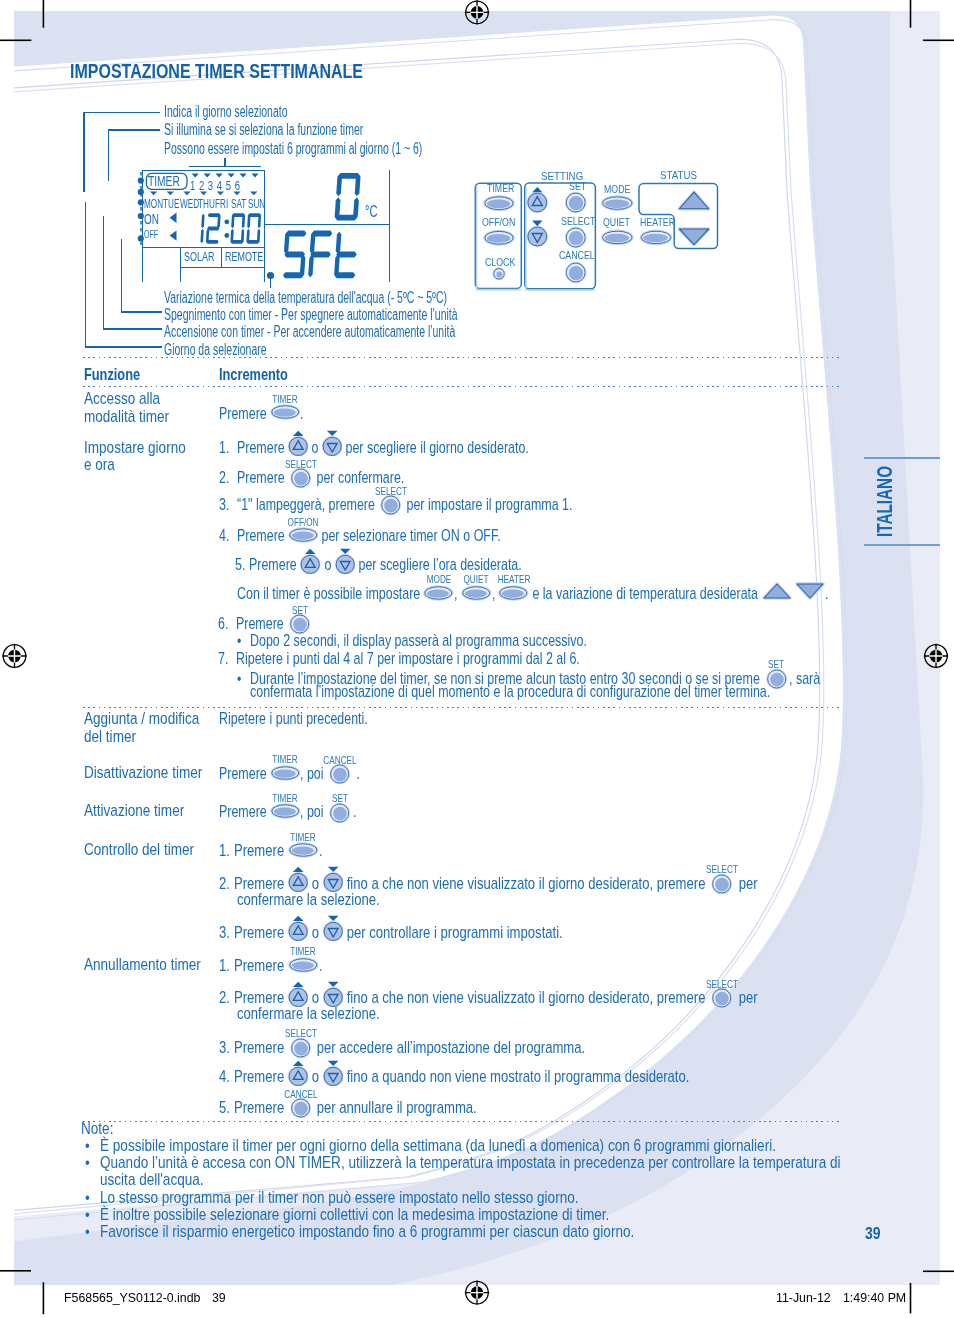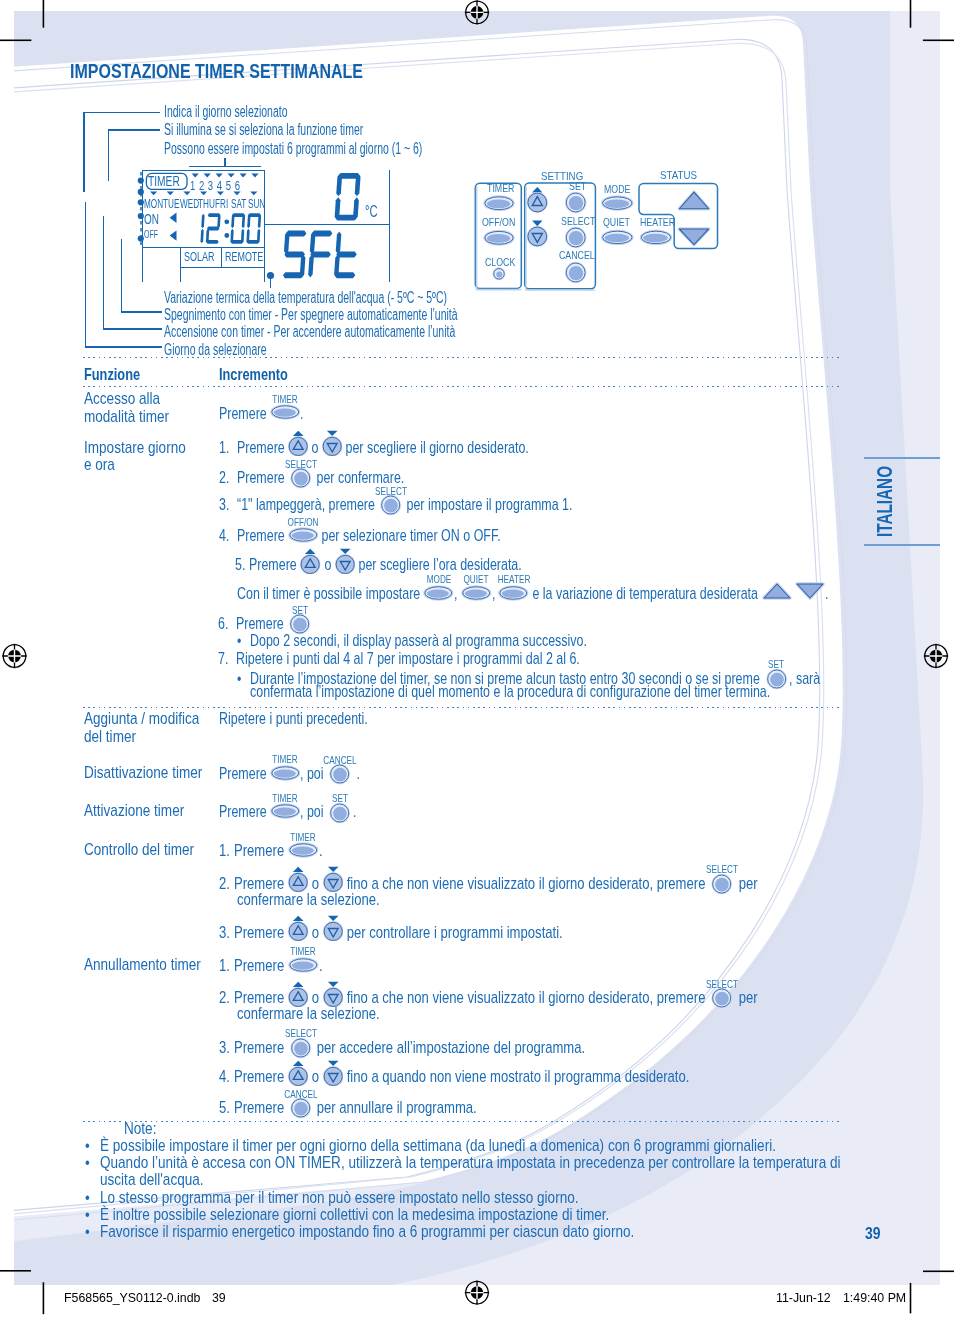--- a/index.html
+++ b/index.html
@@ -594,21 +594,21 @@
         </svg></span><span class="tseg" style="width: 346.433px;"><i> fino a quando non viene mostrato il programma desiderato.</i></span></div>
     <div class="trow" style="left: 218.6px; top: 1100.3px; --sx: 0.789;"><span class="tnum" style="width: 15.5px;"><i>5.</i></span><span class="tseg" style="width: 53.8492px;"><i>Premere </i></span><span class="ibtn" style="width: 25.4px;"><span class="iblab" style="top: -11.6px;"><i>CANCEL</i></span><svg width="25.4" height="22" viewBox="0 0 25.4 22" class="ibsvg" style="vertical-align: middle; top: -3.2px;">
           <g>
             <circle cx="12.7" cy="11" r="10.3" fill="#c6d5ee"></circle>
             <circle cx="12.7" cy="11" r="9" fill="#e3eaf8" stroke="#2b62a8" stroke-width="0.85"></circle>
             <circle cx="13" cy="11.6" r="6.8" fill="#92aede"></circle>
           </g>
         </svg></span><span class="tseg" style="width: 163.742px;"><i> per annullare il programma.</i></span></div>
   </div>
 <div id="notesLayer">
-    <div class="tx" style="left: 81.1px; top: 1120.5px; margin-left: 43px;"><i>Note:</i></div>
+    <div class="tx" style="left: 81.1px; top: 1120.5px;"><i>Note:</i></div>
     <div class="tx" style="left: 84.5px; top: 1138.2px;"><i>•</i></div>
     <div class="tx" style="left: 99.5px; top: 1138.2px;"><i>È possibile impostare il timer per ogni giorno della settimana (da lunedì a domenica) con 6 programmi giornalieri.</i></div>
     <div class="tx" style="left: 84.5px; top: 1155.3px;"><i>•</i></div>
     <div class="tx" style="left: 99.5px; top: 1155.3px;"><i>Quando l’unità è accesa con ON TIMER, utilizzerà la temperatura impostata in precedenza per controllare la temperatura di</i></div>
     <div class="tx" style="left: 99.5px; top: 1172.4px;"><i>uscita dell'acqua.</i></div>
     <div class="tx" style="left: 84.5px; top: 1189.5px;"><i>•</i></div>
     <div class="tx" style="left: 99.5px; top: 1189.5px;"><i>Lo stesso programma per il timer non può essere impostato nello stesso giorno.</i></div>
     <div class="tx" style="left: 84.5px; top: 1206.6px;"><i>•</i></div>
     <div class="tx" style="left: 99.5px; top: 1206.6px;"><i>È inoltre possibile selezionare giorni collettivi con la medesima impostazione di timer.</i></div>
     <div class="tx" style="left: 84.5px; top: 1223.7px;"><i>•</i></div>

